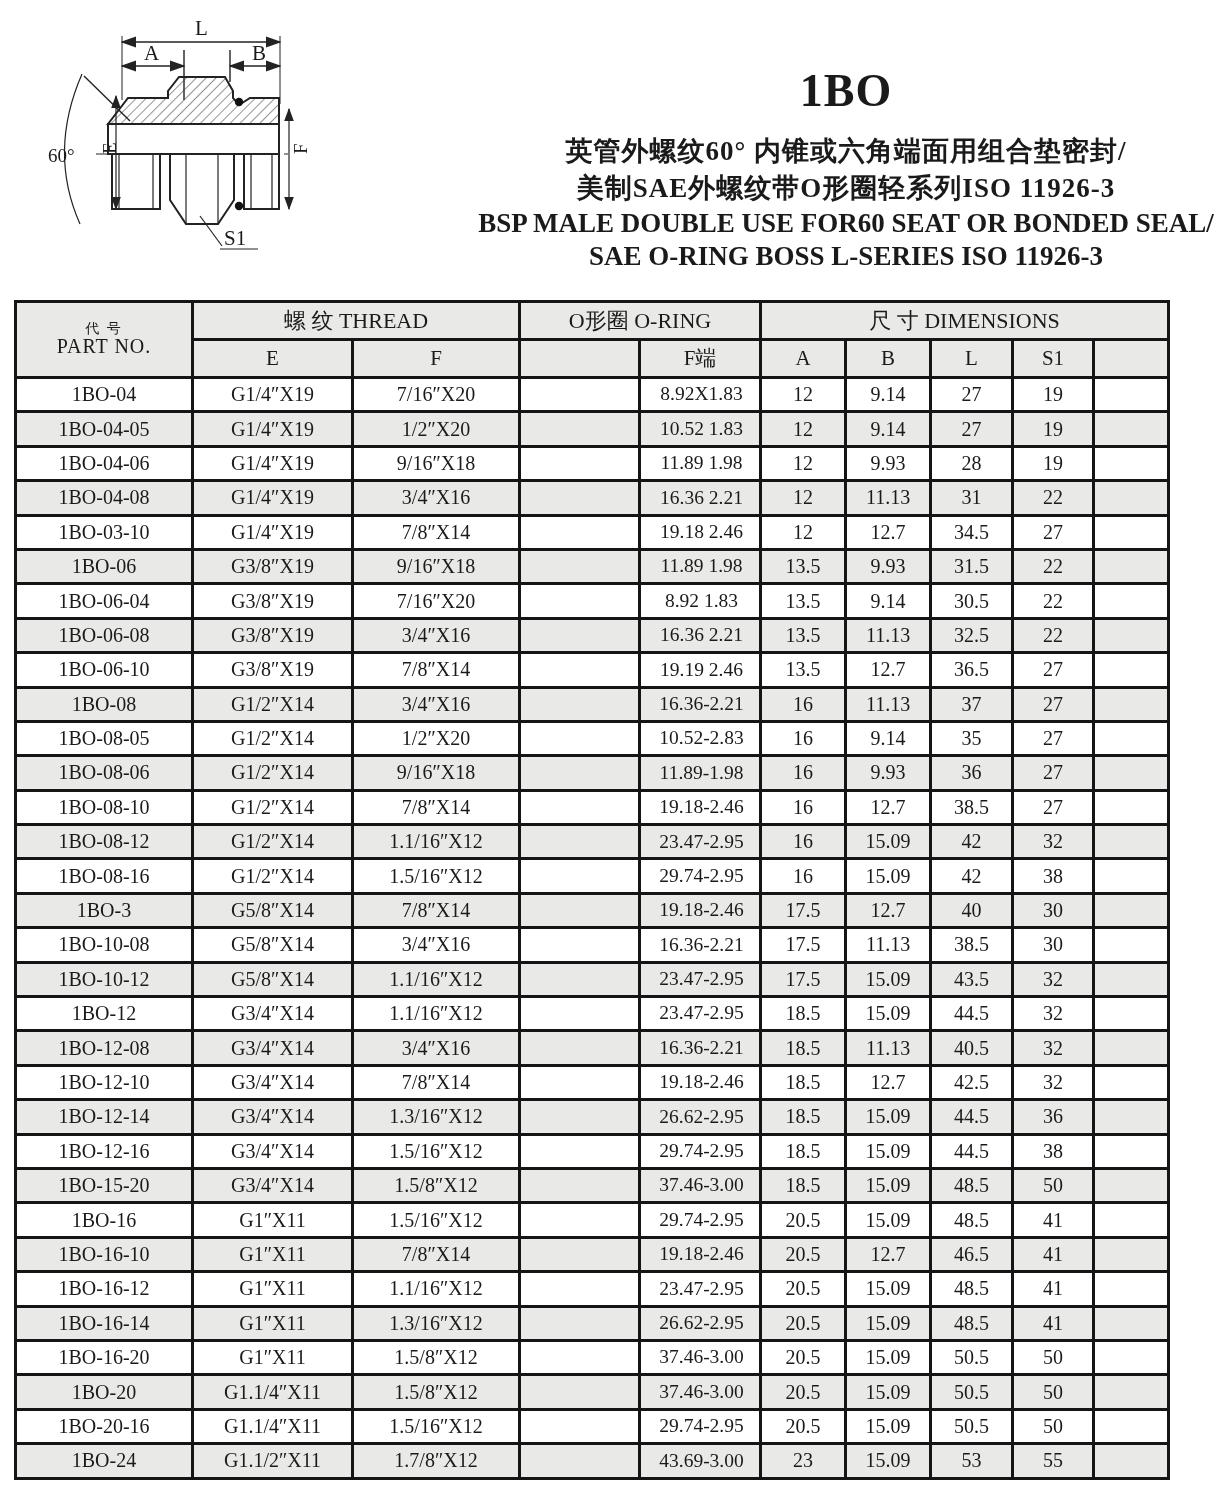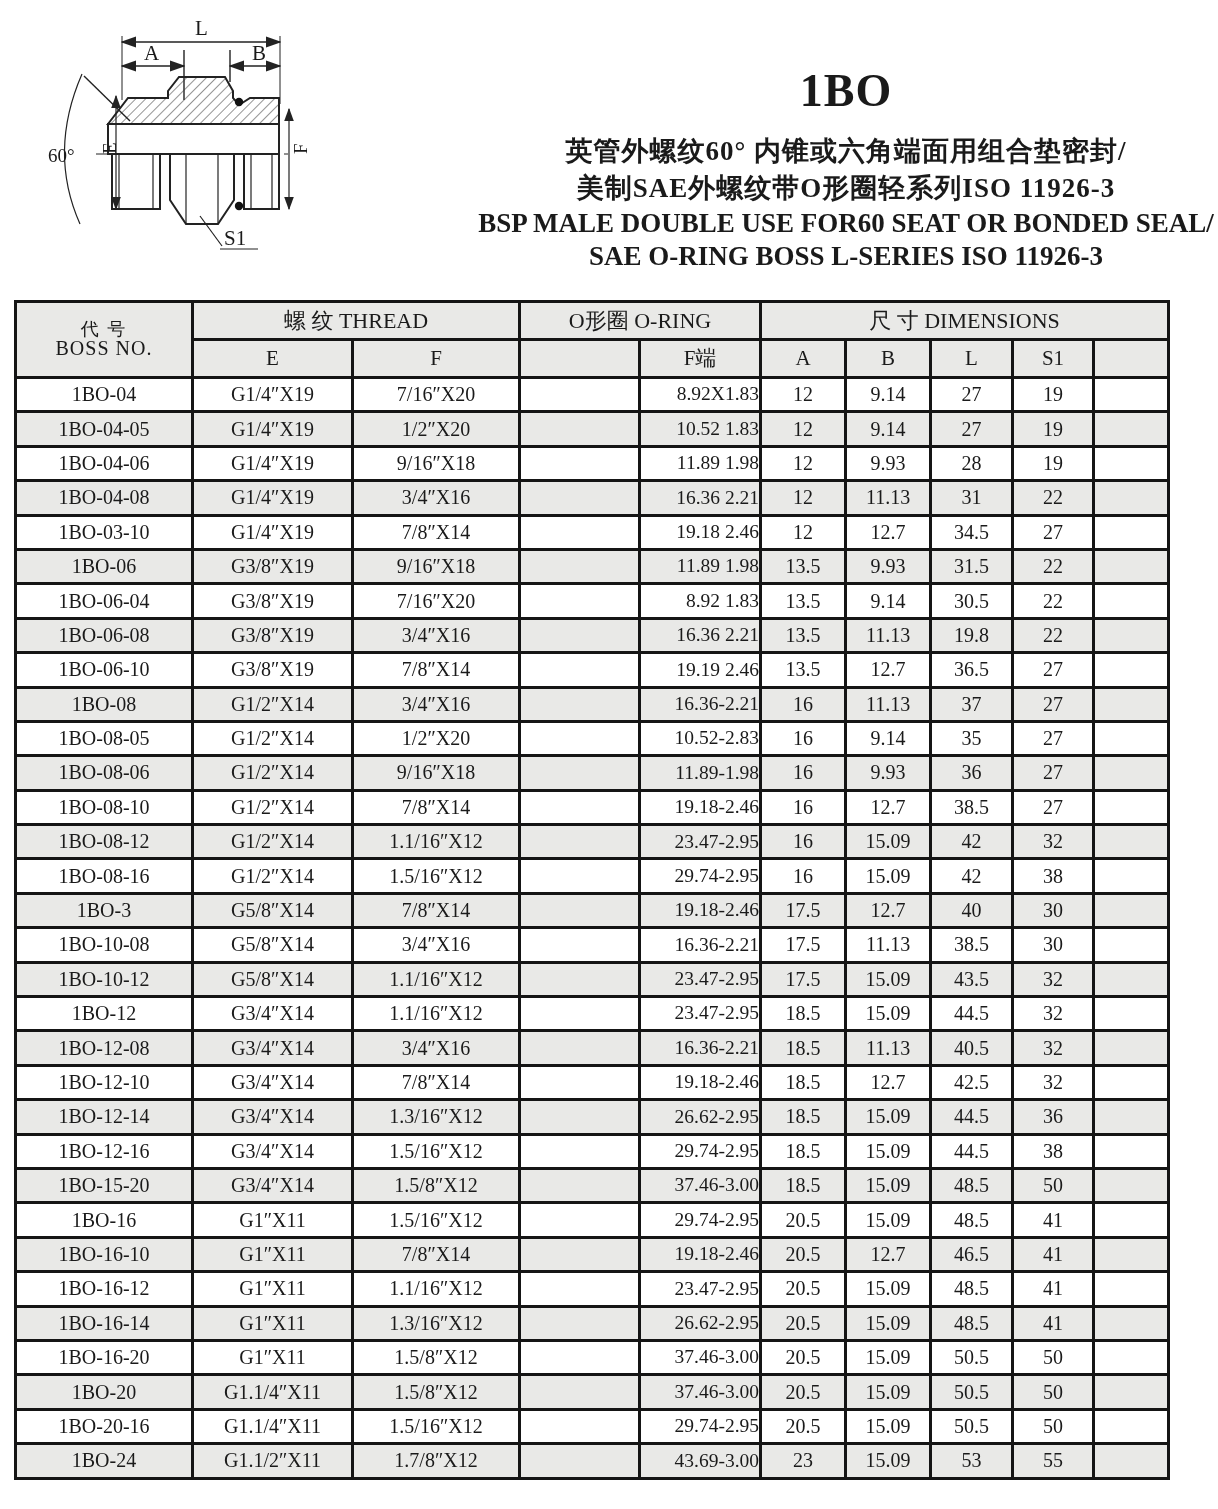--- a/index.html
+++ b/index.html
@@ -29,25 +29,25 @@
     border-collapse:collapse;table-layout:fixed;
   }
   table.spec th,table.spec td{
     border:3px solid var(--border);
     text-align:center;vertical-align:middle;
     font-size:20px;line-height:1.05;
     padding:0;overflow:hidden;white-space:nowrap;
   }
   table.spec thead th{background:var(--shade);font-weight:normal;height:38px;font-size:22px;}
   table.spec thead .sub th{height:38px;font-size:21px;}
-  table.spec thead th .zh{font-size:18px;letter-spacing:2px;}
+  table.spec thead th .zh{font-size:14px;letter-spacing:2px;}
   table.spec thead th .lat{font-size:20px;letter-spacing:1px;}
   table.spec tbody td{height:34.4px;background:#fff;}
   table.spec tbody tr:nth-child(even) td{background:var(--shade);}
-  table.spec td.oring-val{text-align:right;padding-left:3px;font-size:19.5px;}
+  table.spec td.oring-val{text-align:center;padding-left:3px;font-size:19.5px;}
 </style>
 </head>
 <body>
 
 <div class="page">
 
   <div class="drawing">
     <svg width="310" height="266" viewBox="0 0 310 266">
       <defs>
         <pattern id="hatch" patternUnits="userSpaceOnUse" width="7" height="7" patternTransform="rotate(45)">
@@ -127,21 +127,21 @@
         <col style="width:85px">
       <col style="width:85px">
         <col style="width:82px">
         <col style="width:81px">
         <col style="width:75px">
     </colgroup>
     <thead>
       <tr>
         <th rowspan="2">
           <div class="zh">代  号</div>
-          <div class="lat">BOSS  NO.</div>
+          <div class="lat">PART  NO.</div>
         </th>
         <th colspan="2">螺  纹   THREAD</th>
         <th colspan="2">O形圈 O-RING</th>
         <th colspan="5">尺  寸    DIMENSIONS</th>
       </tr>
       <tr class="sub">
         <th>E</th>
         <th>F</th>
         <th></th>
         <th>F端</th>
@@ -238,21 +238,21 @@
           <td></td>
         </tr>
         <tr>
           <td>1BO-06-08</td>
           <td>G3/8″X19</td>
           <td>3/4″X16</td>
           <td></td>
           <td class="oring-val">16.36 2.21</td>
           <td>13.5</td>
           <td>11.13</td>
-          <td>19.8</td>
+          <td>32.5</td>
           <td>22</td>
           <td></td>
         </tr>
         <tr>
           <td>1BO-06-10</td>
           <td>G3/8″X19</td>
           <td>7/8″X14</td>
           <td></td>
           <td class="oring-val">19.19 2.46</td>
           <td>13.5</td>

